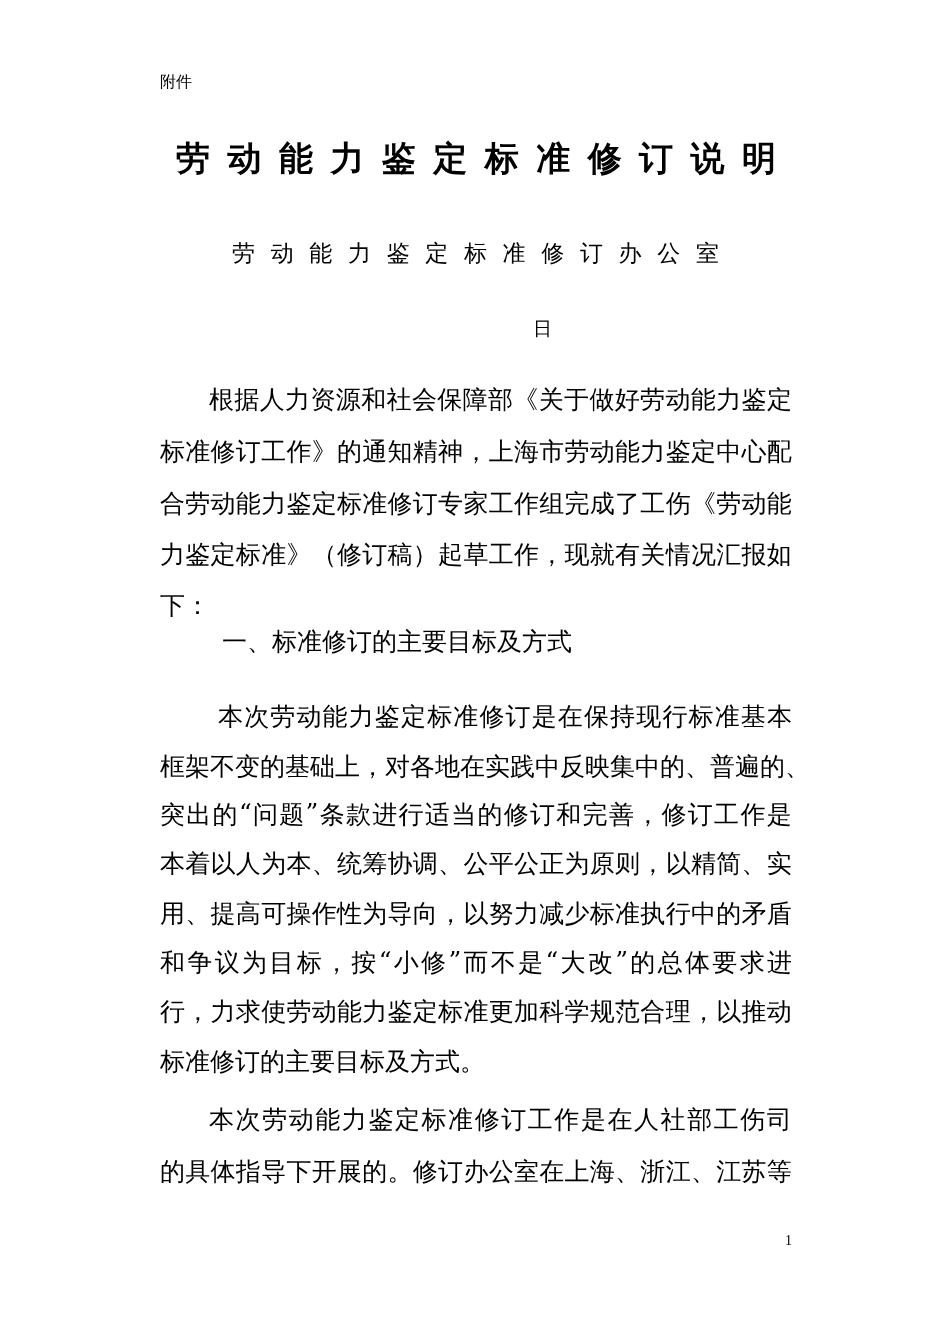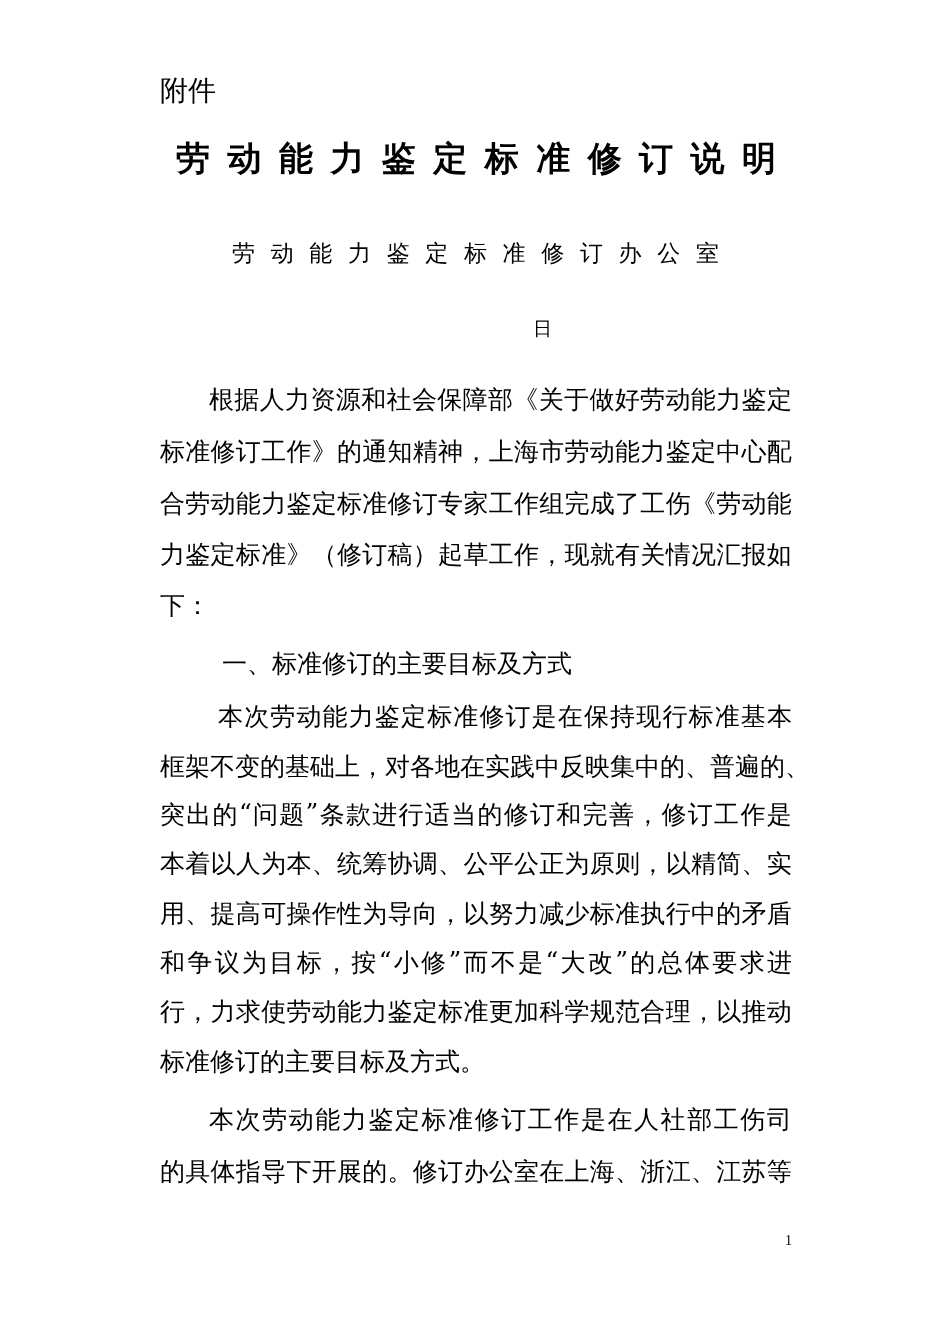--- a/index.html
+++ b/index.html
@@ -2,21 +2,21 @@
 <html><head>
   <meta charset="utf-8">
   <style>
     html, body { margin: 0; padding: 0; }
     body {
       width: 950px; height: 1344px; background: #ffffff; position: relative; overflow: hidden;
       color: #000;
       font-family: "DejaVu Serif", "Liberation Serif", serif;
     }
     .abs { position: absolute; white-space: nowrap; }
-    .attach { left: 160px; top: 72px; font-size: 28px; font-family: "DejaVu Sans", "Liberation Sans", sans-serif; }
+    .attach { left: 160px; top: 72px; font-size: 16px; font-family: "DejaVu Sans", "Liberation Sans", sans-serif; }
     .title { left: 176px; top: 136px; width: 600px; font-size: 34px; font-weight: bold; letter-spacing: 0; }
     .spread { display: flex; justify-content: space-between; }
     .office { left: 232px; top: 238px; width: 487px; font-size: 23px; }
     .date { left: 533px; top: 316px; font-size: 19px; }
     .line { left: 160px; width: 632px; font-size: 25px; height: 30px; }
     .line.indent { left: 209px; width: 583px; }
     .line.short { width: auto; display: block; }
     .pagenum { left: 785px; top: 1233px; font-size: 14px; font-family: "Liberation Serif", serif; }
   </style>
 </head>
@@ -158,21 +158,21 @@
     <span>有</span>
     <span>关</span>
     <span>情</span>
     <span>况</span>
     <span>汇</span>
     <span>报</span>
     <span>如</span>
   </div>
 <div class="abs line short" style="top:589px">下：</div>
 
-<div class="abs line short" style="top:647px; left:222px;">一、标准修订的主要目标及方式</div>
+<div class="abs line short" style="top:625px; left:222px;">一、标准修订的主要目标及方式</div>
 
 <div class="abs line spread" style="top:700px; left:218px; width:574px;">
     <span>本</span>
     <span>次</span>
     <span>劳</span>
     <span>动</span>
     <span>能</span>
     <span>力</span>
     <span>鉴</span>
     <span>定</span>

